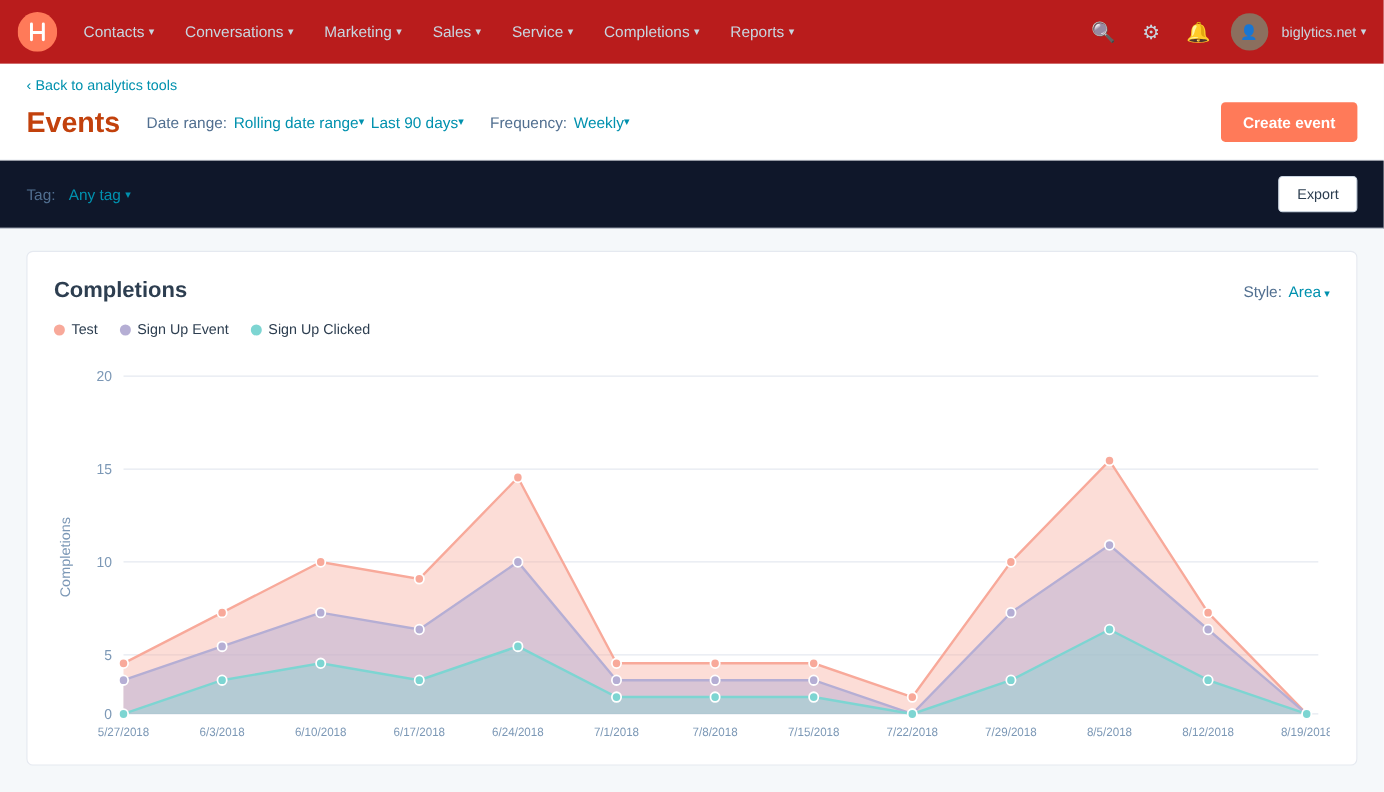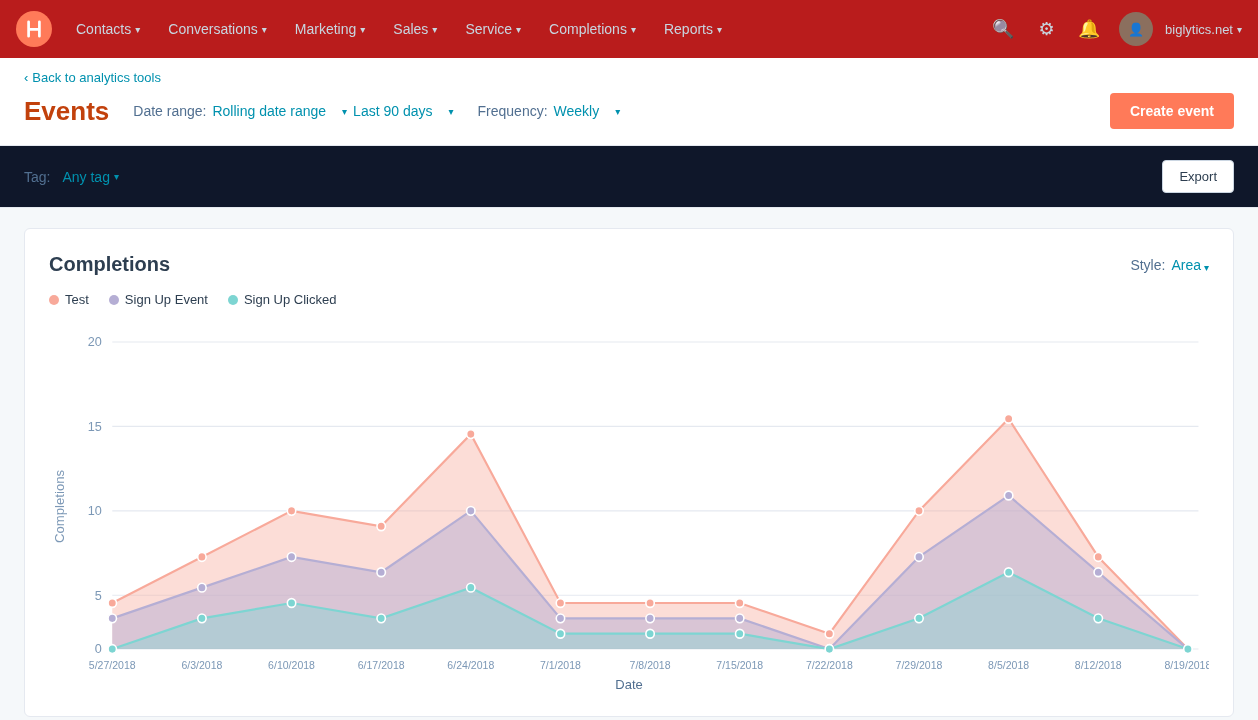--- a/index.html
+++ b/index.html
@@ -98,21 +98,21 @@
       gap: 6px;
       font-size: 14px;
       color: #516f90;
     }
     .filter-label { color: #516f90; }
     .filter-dropdown {
       color: #0091ae;
       cursor: pointer;
       display: flex;
       align-items: center;
-      gap: 16px;
+      gap: 0;
       font-weight: 500;
     }
     .create-btn {
       margin-left: auto;
       background: #ff7a59;
       color: white;
       border: none;
       border-radius: 4px;
       padding: 10px 20px;
       font-size: 14px;
@@ -416,14 +416,13 @@
       <circle cx="485" cy="276" r="4" fill="#7dd5d2" stroke="white" stroke-width="1.5"></circle>
       <circle cx="570" cy="276" r="4" fill="#7dd5d2" stroke="white" stroke-width="1.5"></circle>
       <circle cx="655" cy="276" r="4" fill="#7dd5d2" stroke="white" stroke-width="1.5"></circle>
       <circle cx="740" cy="290" r="4" fill="#7dd5d2" stroke="white" stroke-width="1.5"></circle>
       <circle cx="825" cy="262" r="4" fill="#7dd5d2" stroke="white" stroke-width="1.5"></circle>
       <circle cx="910" cy="220" r="4" fill="#7dd5d2" stroke="white" stroke-width="1.5"></circle>
       <circle cx="995" cy="262" r="4" fill="#7dd5d2" stroke="white" stroke-width="1.5"></circle>
       <circle cx="1080" cy="290" r="4" fill="#7dd5d2" stroke="white" stroke-width="1.5"></circle>
     </svg>
   </div>
-  <div class="x-axis-title">Date</div>
 </div>
 
 </body></html>

